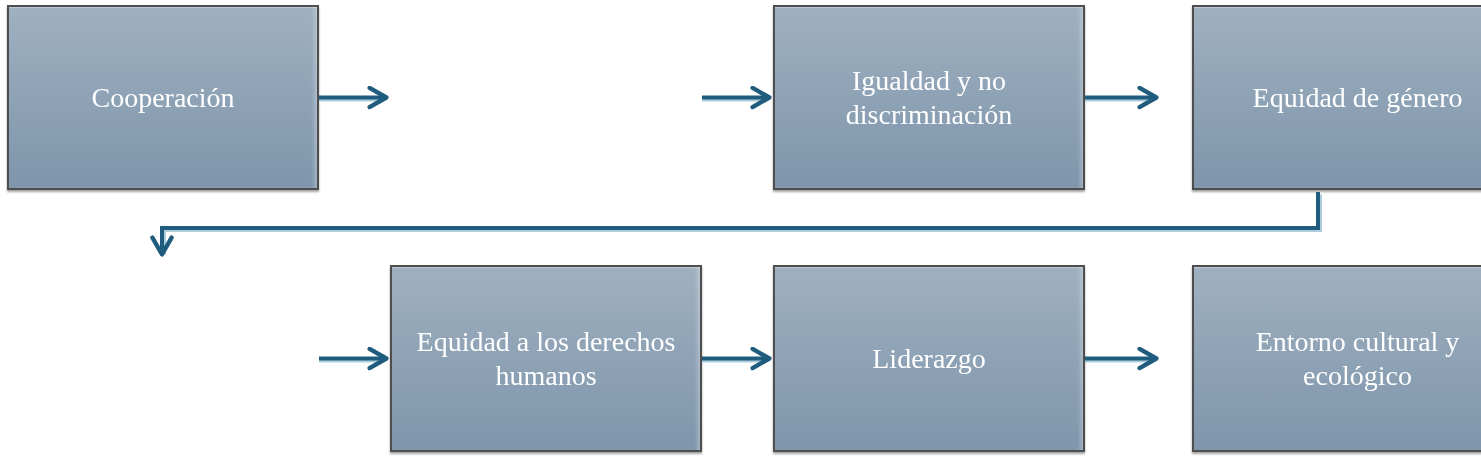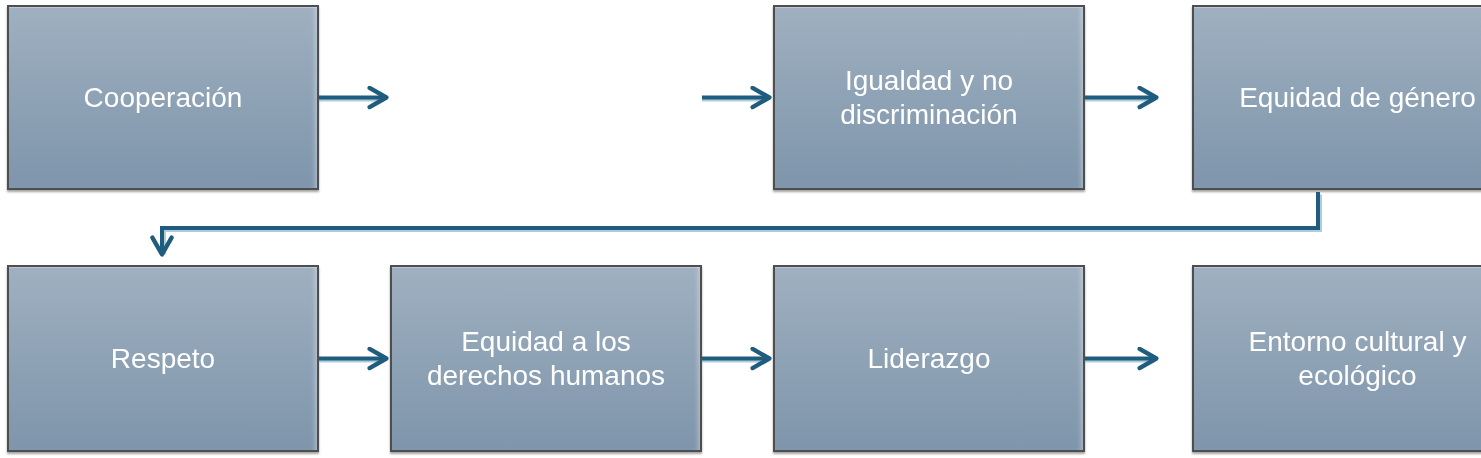--- a/index.html
+++ b/index.html
@@ -9,21 +9,21 @@
     --box-bottom:#7e95ab;
     --box-border:#4e4e4e;
     --text-color:#ffffff;
     --bg:#ffffff;
   }
   html,body{margin:0;padding:0;background:var(--bg);}
   .canvas{
     position:relative;
     width:1481px;height:458px;
     background:var(--bg);
-    font-family:Liberation Sans, sans-serif;
+    font-family:Liberation Serif, serif;
     overflow:hidden;
   }
   .node{
     position:absolute;
     box-sizing:border-box;
     width:312px;height:185px;
     background:linear-gradient(180deg,var(--box-top) 0%,var(--box-bottom) 100%);
     border:2px solid var(--box-border);
     box-shadow:0 2px 2px rgba(90,90,90,.55),
                inset 0 1px 0 rgba(255,255,255,.28),
@@ -55,23 +55,20 @@
   <div class="node r1 c1">
     <span>Cooperación</span>
   </div>
   <div class="node r1 c3">
     <span>Igualdad y no discriminación</span>
   </div>
   <div class="node r1 c4">
     <span>Equidad de género</span>
   </div>
 
-  <div class="node r2 c1">
-    <span>Respeto</span>
-  </div>
   <div class="node r2 c2">
     <span>Equidad a los derechos humanos</span>
   </div>
   <div class="node r2 c4">
     <span>Entorno cultural y ecológico</span>
   </div>
   <div class="node r2 c3">
     <span>Liderazgo</span>
   </div>
 

